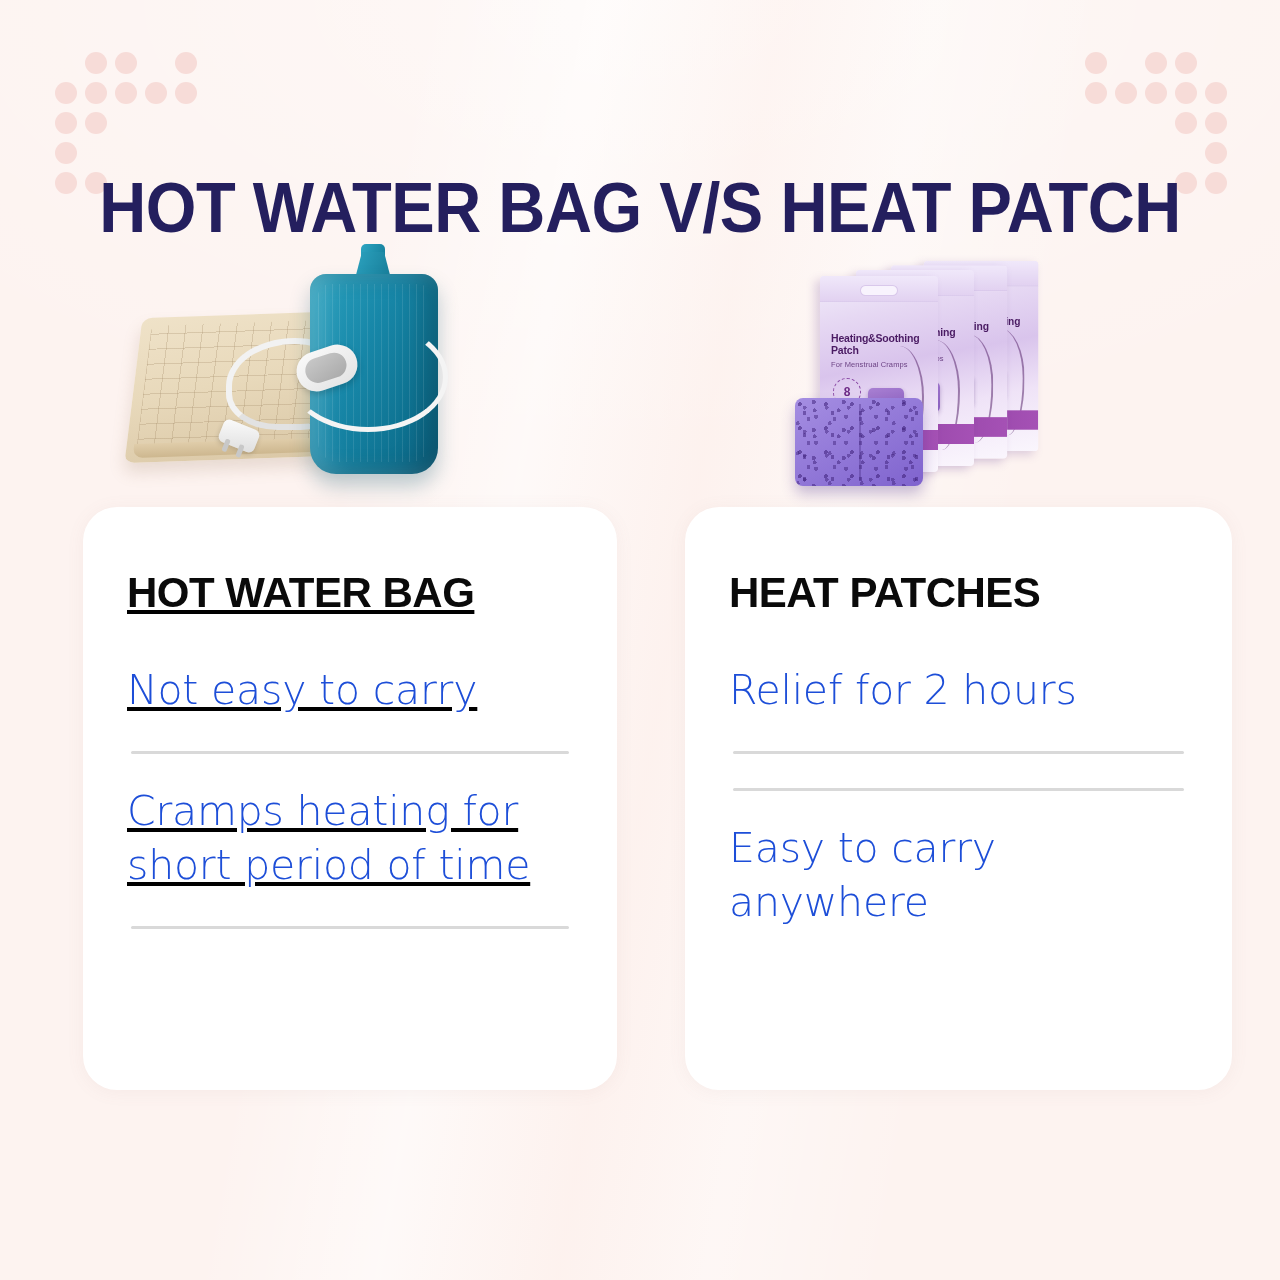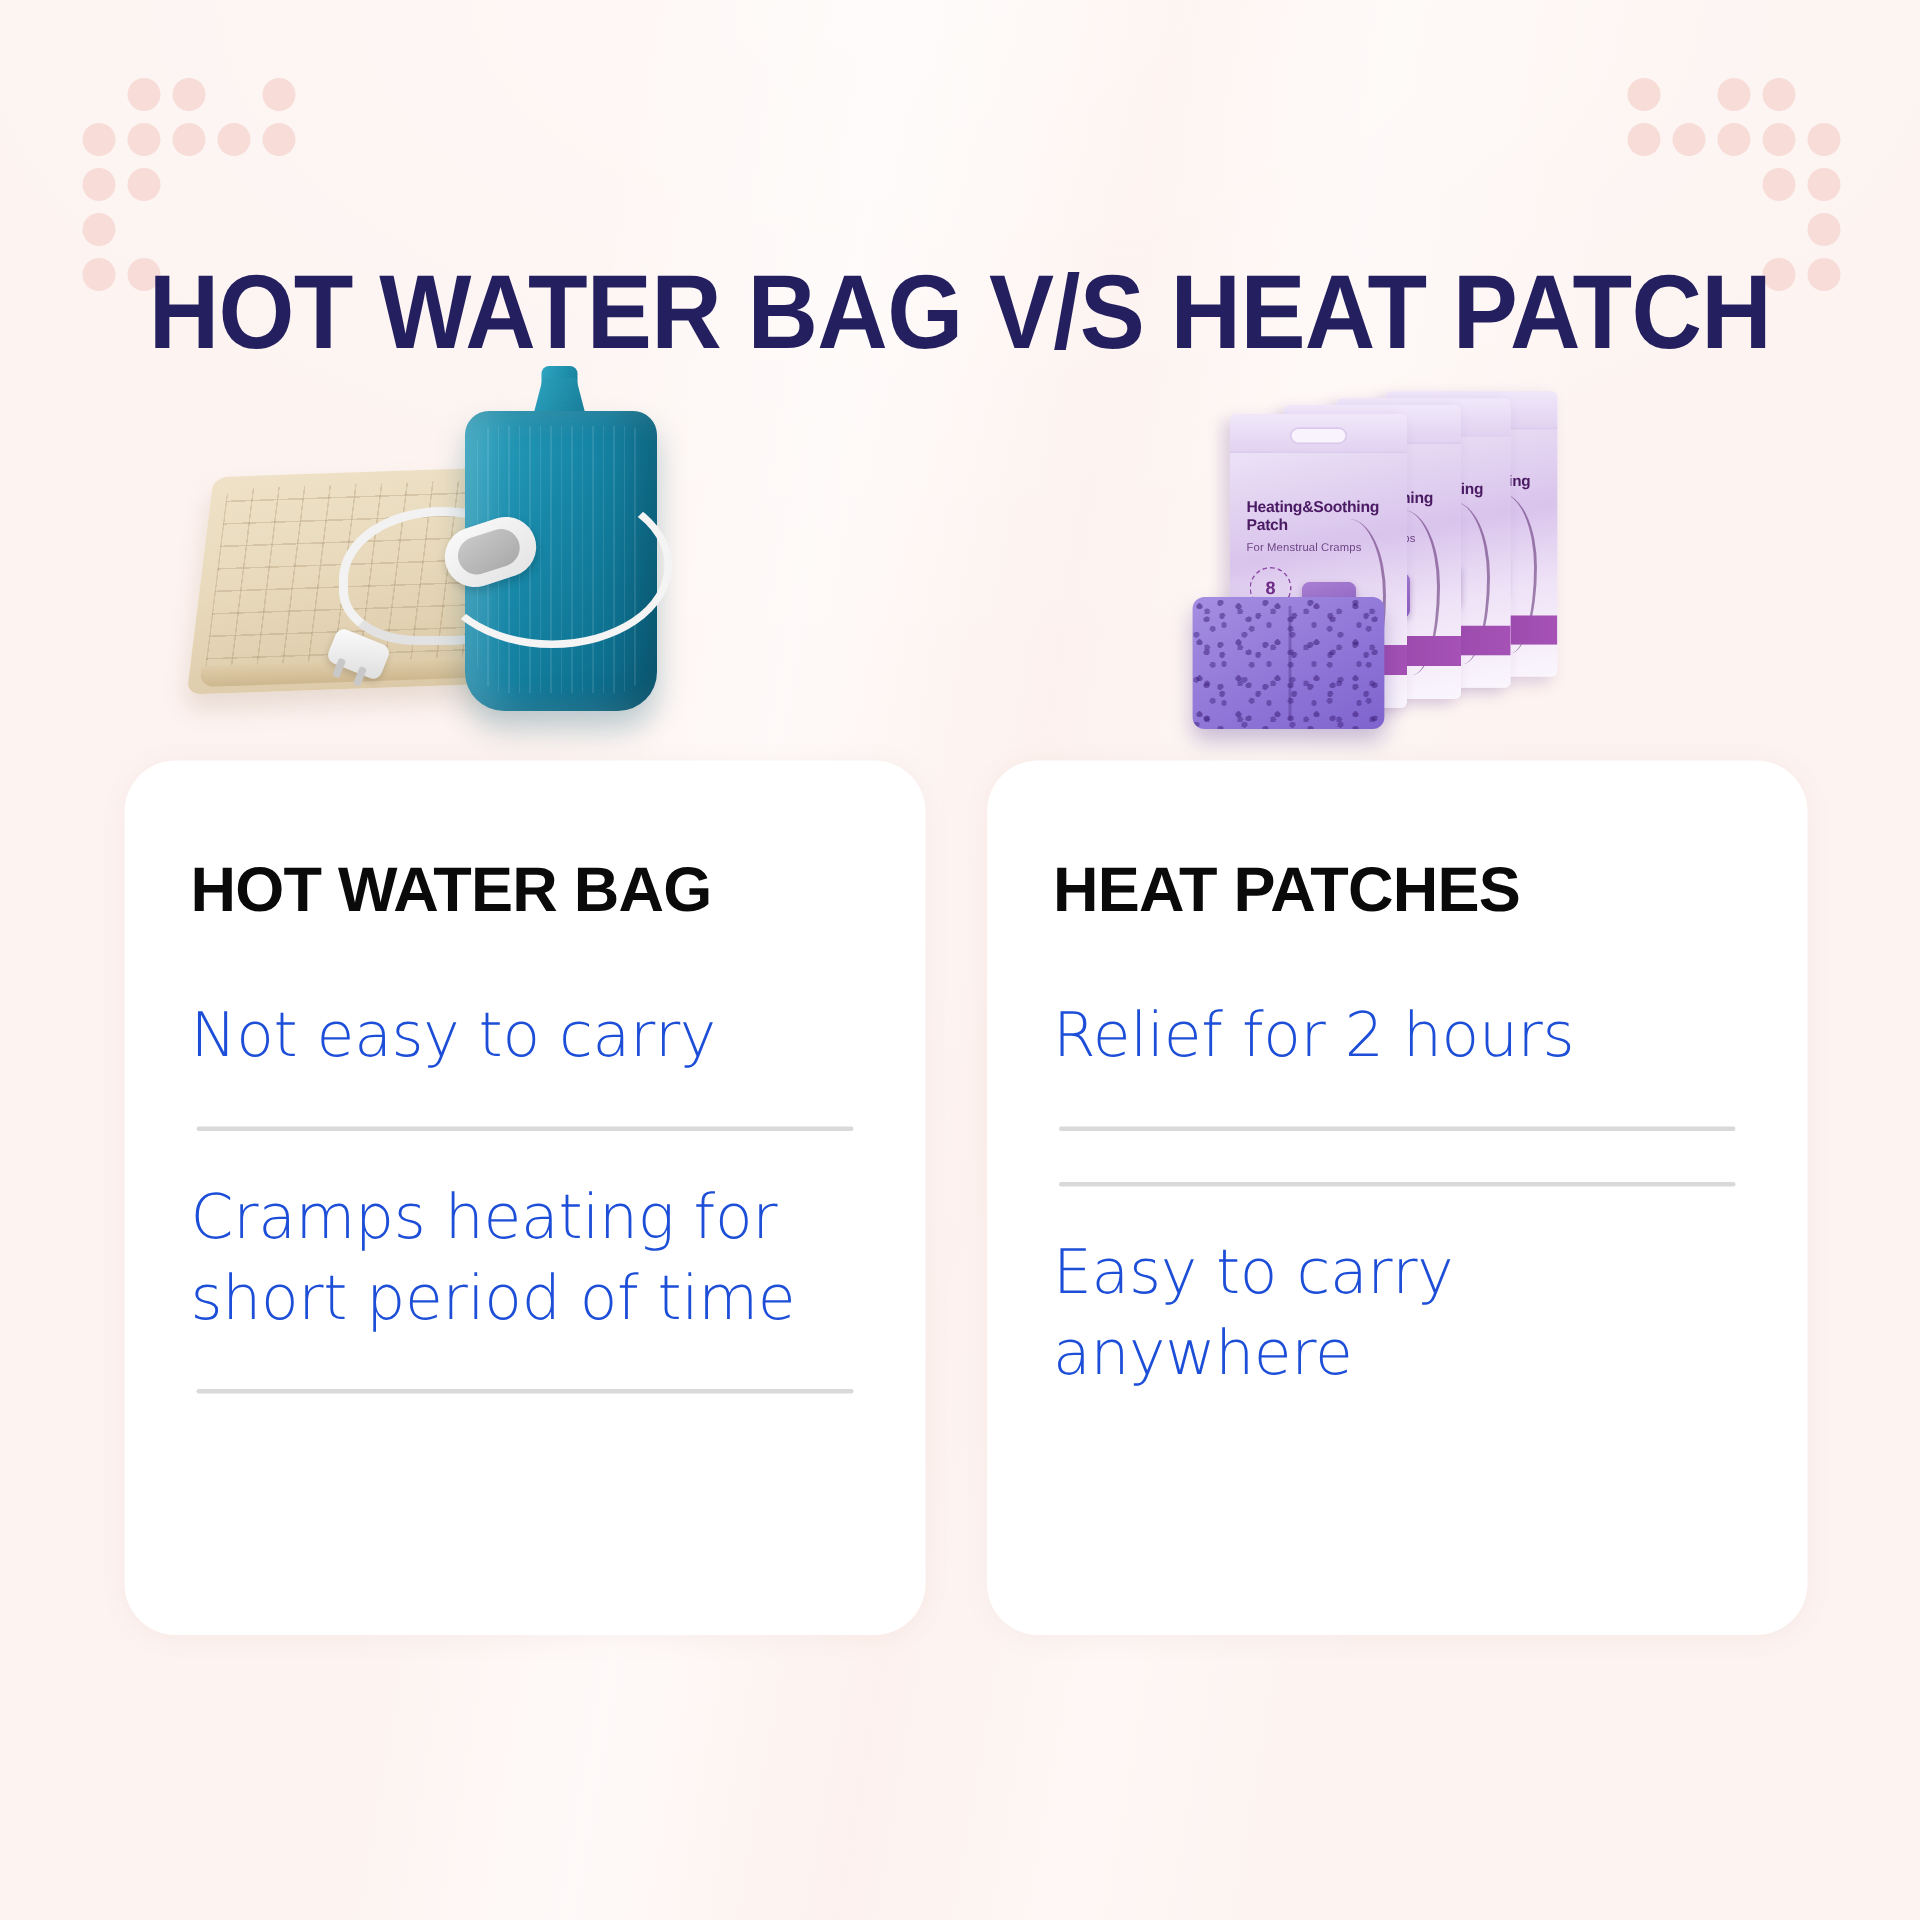--- a/index.html
+++ b/index.html
@@ -199,22 +199,22 @@
     background:rgba(70,40,130,.35);
   }
 
   
   .card{
     position:absolute; top:507px; height:583px;
     background:#ffffff; border-radius:34px;
     box-shadow:0 2px 18px rgba(160,120,110,.07);
     padding:62px 44px 0 44px;
   }
-  #card-hotwaterbag{ left:83px; width:534px; }
-  #card-heatpatches{ left:658px; width:547px; }
+  #card-hotwaterbag{ left:83px; width:534px;text-decoration:underline; }
+  #card-heatpatches{ left:685px; width:547px; }
 
   .card-title{
     font-size:42px; font-weight:bold; color:#0a0a0a;
     letter-spacing:-.5px; margin-bottom:46px;
   }
   .feature{
     font-size:41px; font-weight:normal; color:#1d4ed8;
     line-height:1.32; letter-spacing:-.2px;
     font-family:"DejaVu Sans", sans-serif;
     font-weight:300;

